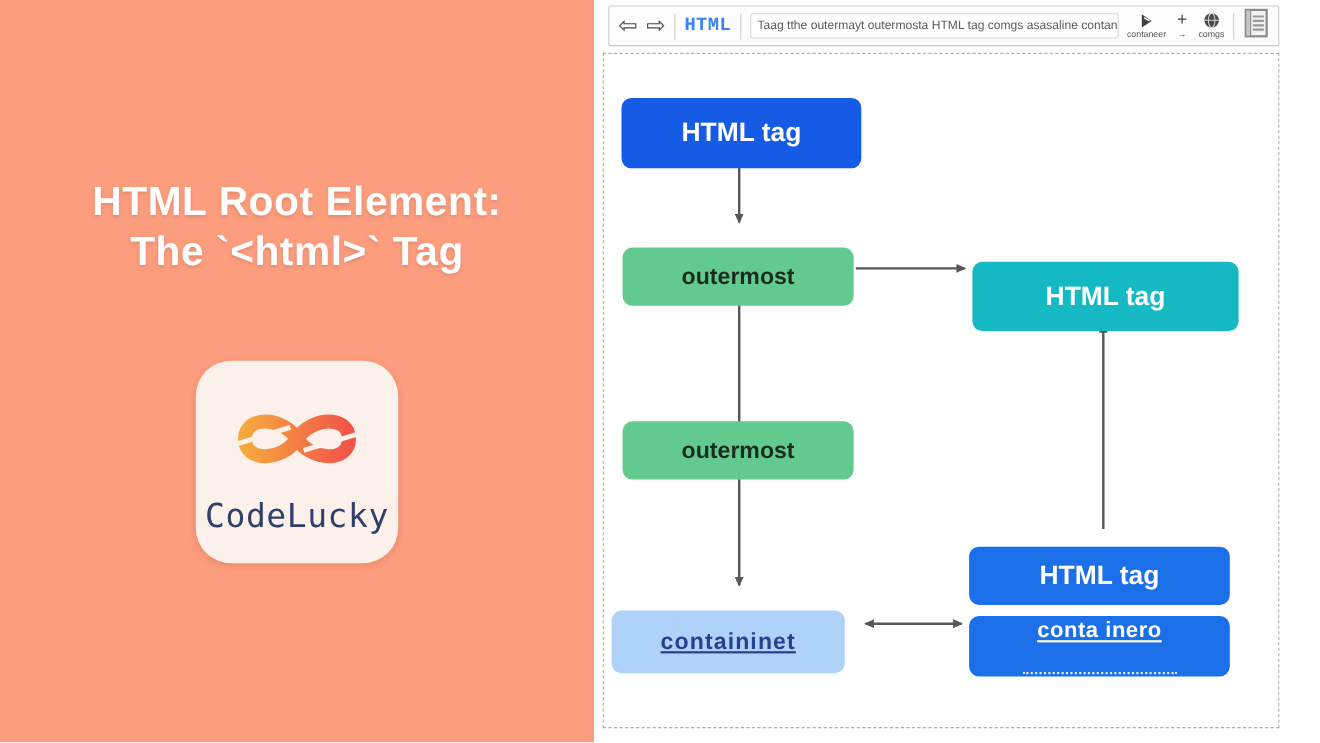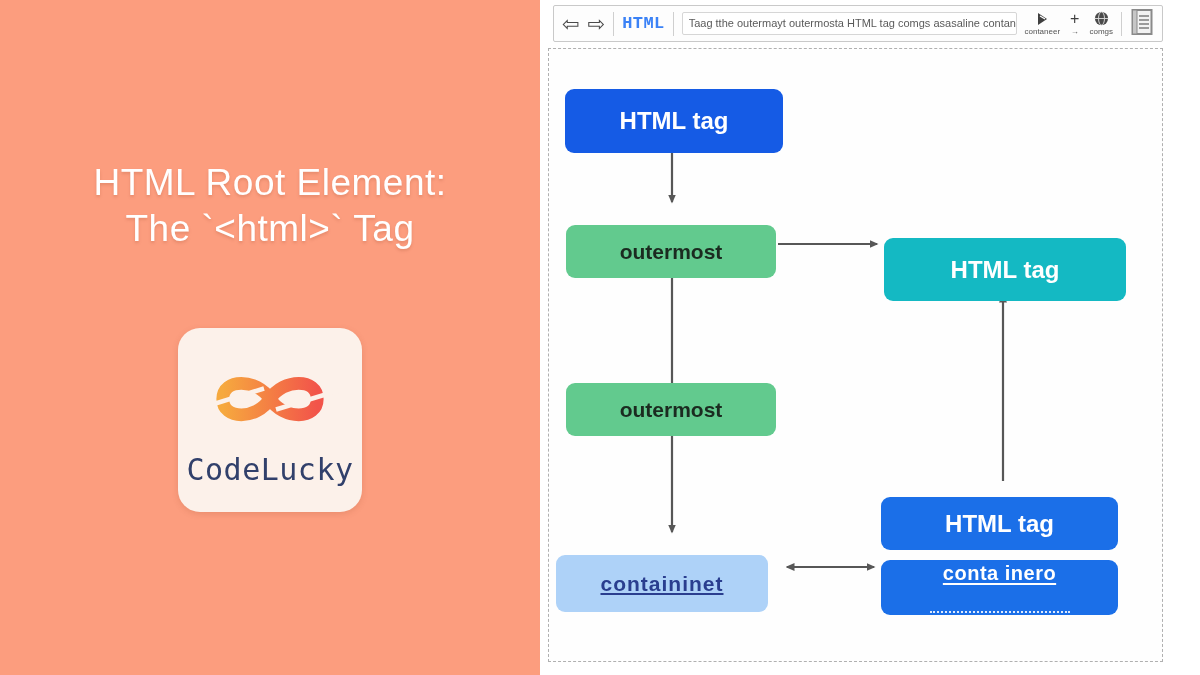--- a/index.html
+++ b/index.html
@@ -2,24 +2,24 @@
 <html style="--coral: #FC9D7E; --card: #FCF1EA; --navy: #31406B; --blue_top: #155BE5; --blue_bottom: #1B6FE8; --green: #62CA8E; --teal: #14B9C3; --lightblue: #AED2F8; --lightblue_text: #2A3E8F; --arrow: #575757; --orange: #F6A93E; --red: #F2544A;"><head>
 <meta charset="utf-8">
 <style>
   * { margin:0; padding:0; box-sizing:border-box; }
   html,body { width:1200px; height:675px; font-family:"Liberation Sans", sans-serif; }
   .stage { position:relative; width:1200px; height:675px; overflow:hidden; background:#fff; }
 
   
   .left-panel { position:absolute; left:0; top:0; width:540px; height:675px; background:var(--coral,#FC9D7E); }
   .title { position:absolute; top:160px; left:0; width:540px; text-align:center; color:#fff;
-           font-size:37px; font-weight:normal; line-height:1.25;
+           font-size:37px; font-weight:bold; line-height:1.25;
            text-shadow:0 2px 3px rgba(160,80,50,.25); letter-spacing:.5px; }
   .logo-card { position:absolute; left:178px; top:328px; width:184px; height:184px;
-               background:var(--card,#FCF1EA); border-radius:22px;
+               background:var(--card,#FCF1EA); border-radius:32px;
                display:flex; flex-direction:column; align-items:center; justify-content:center;
                box-shadow:0 2px 6px rgba(150,70,40,.18); }
   .logo-card svg { width:150px; height:78px; margin-top:6px; }
   .brand { margin-top:14px; font-family:"DejaVu Sans Mono", monospace; font-size:30px;
            color:var(--navy,#31406B); font-weight:500; letter-spacing:.5px; }
 
   
   .right-panel { position:absolute; left:540px; top:0; width:660px; height:675px; background:#fff; }
 
   

